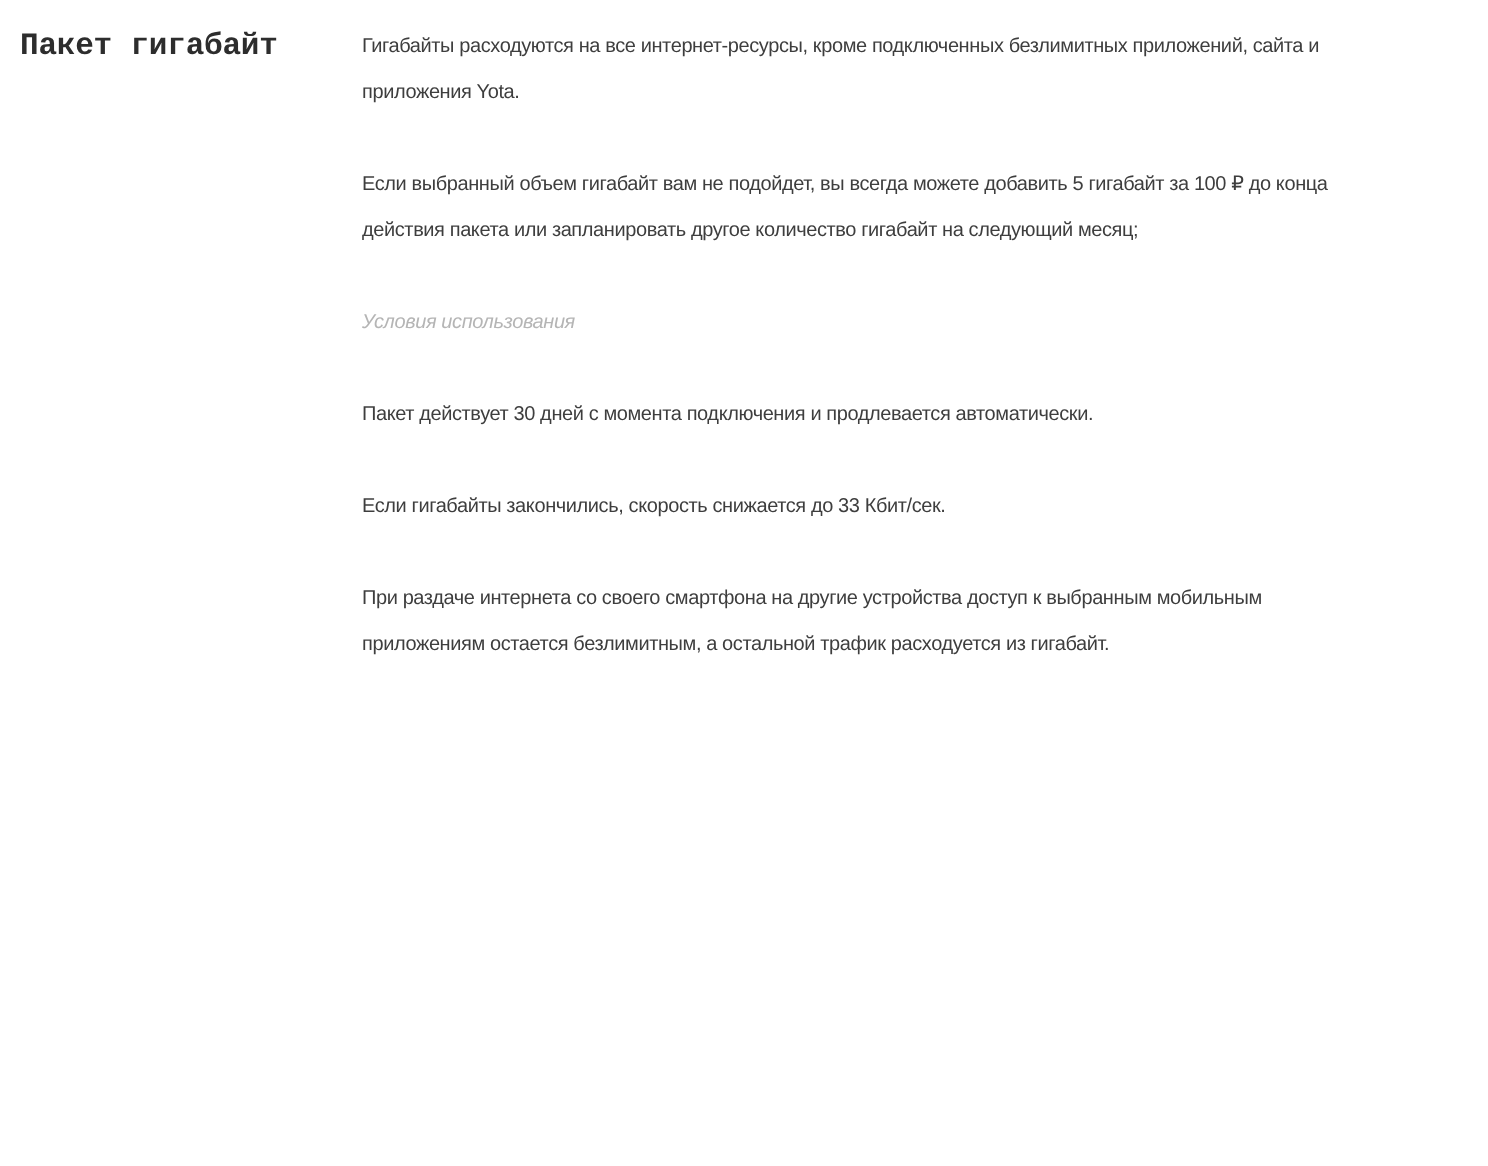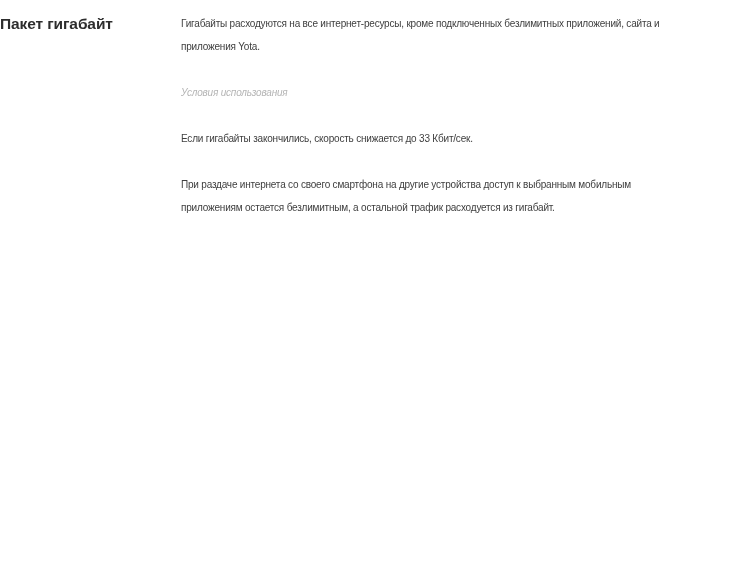--- a/index.html
+++ b/index.html
@@ -21,20 +21,22 @@
     overflow: hidden;
   }
   .row {
     display: flex;
     align-items: flex-start;
     padding-top: 12px;
   }
   .label-col {
     width: 181px;
     flex: 0 0 181px;
+    padding-left: 10px;
+    font-family: Liberation Mono, monospace;
   }
   .row-label {
     font-size: 15.5px;
     font-weight: bold;
     line-height: 23px;
     letter-spacing: -0.1px;
     color: var(--label-text);
   }
   .content-col {
     width: 512px;
@@ -60,19 +62,21 @@
 
 <div class="page">
   <div class="row">
 
     <div class="label-col">
       <div class="row-label">Пакет гигабайт</div>
     </div>
 
     <div class="content-col">
       <p class="block paragraph">Гигабайты расходуются на все интернет-ресурсы, кроме подключенных безлимитных приложений, сайта и приложения Yota.</p>
+      <p class="block paragraph">Если выбранный объем гигабайт вам не подойдет, вы всегда можете добавить 5 гигабайт за 100 ₽ до конца действия пакета или запланировать другое количество гигабайт на следующий месяц;</p>
       <p class="block subheader">Условия использования</p>
+      <p class="block paragraph">Пакет действует 30 дней с момента подключения и продлевается автоматически.</p>
       <p class="block paragraph">Если гигабайты закончились, скорость снижается до 33 Кбит/сек.</p>
       <p class="block paragraph">При раздаче интернета со своего смартфона на другие устройства доступ к выбранным мобильным приложениям остается безлимитным, а остальной трафик расходуется из гигабайт.</p>
     </div>
 
   </div>
 </div>
 
 </body></html>

